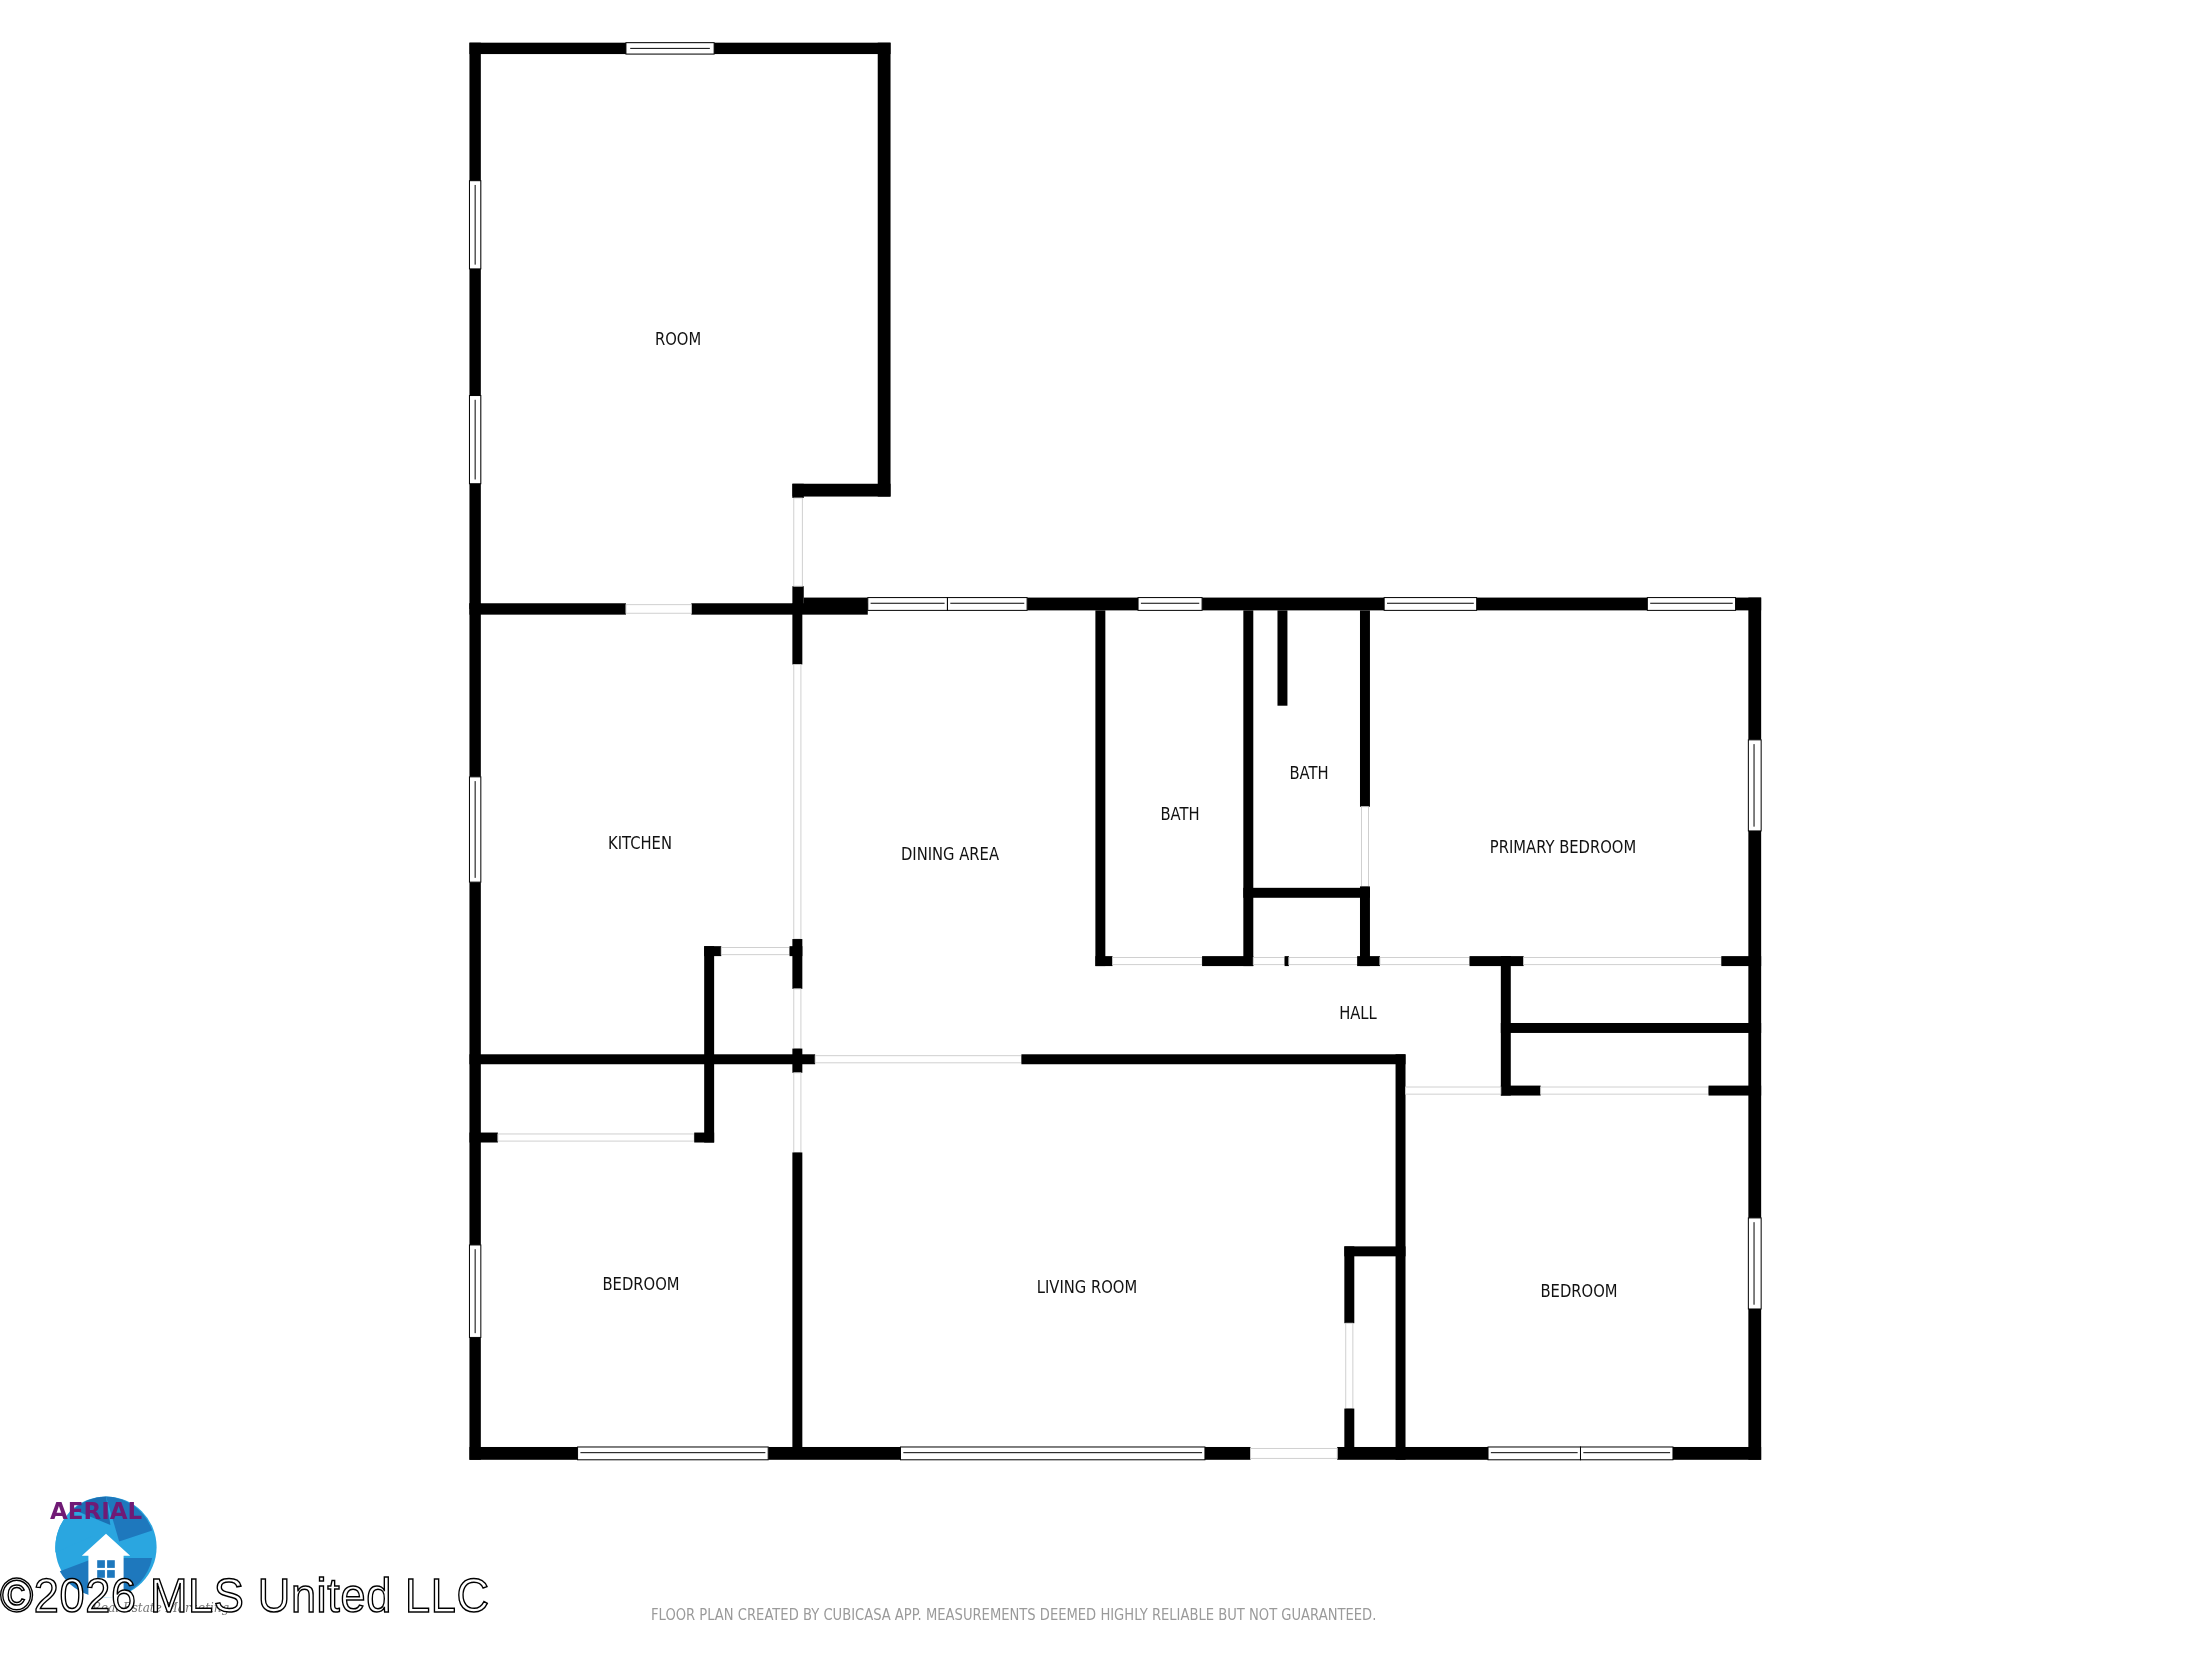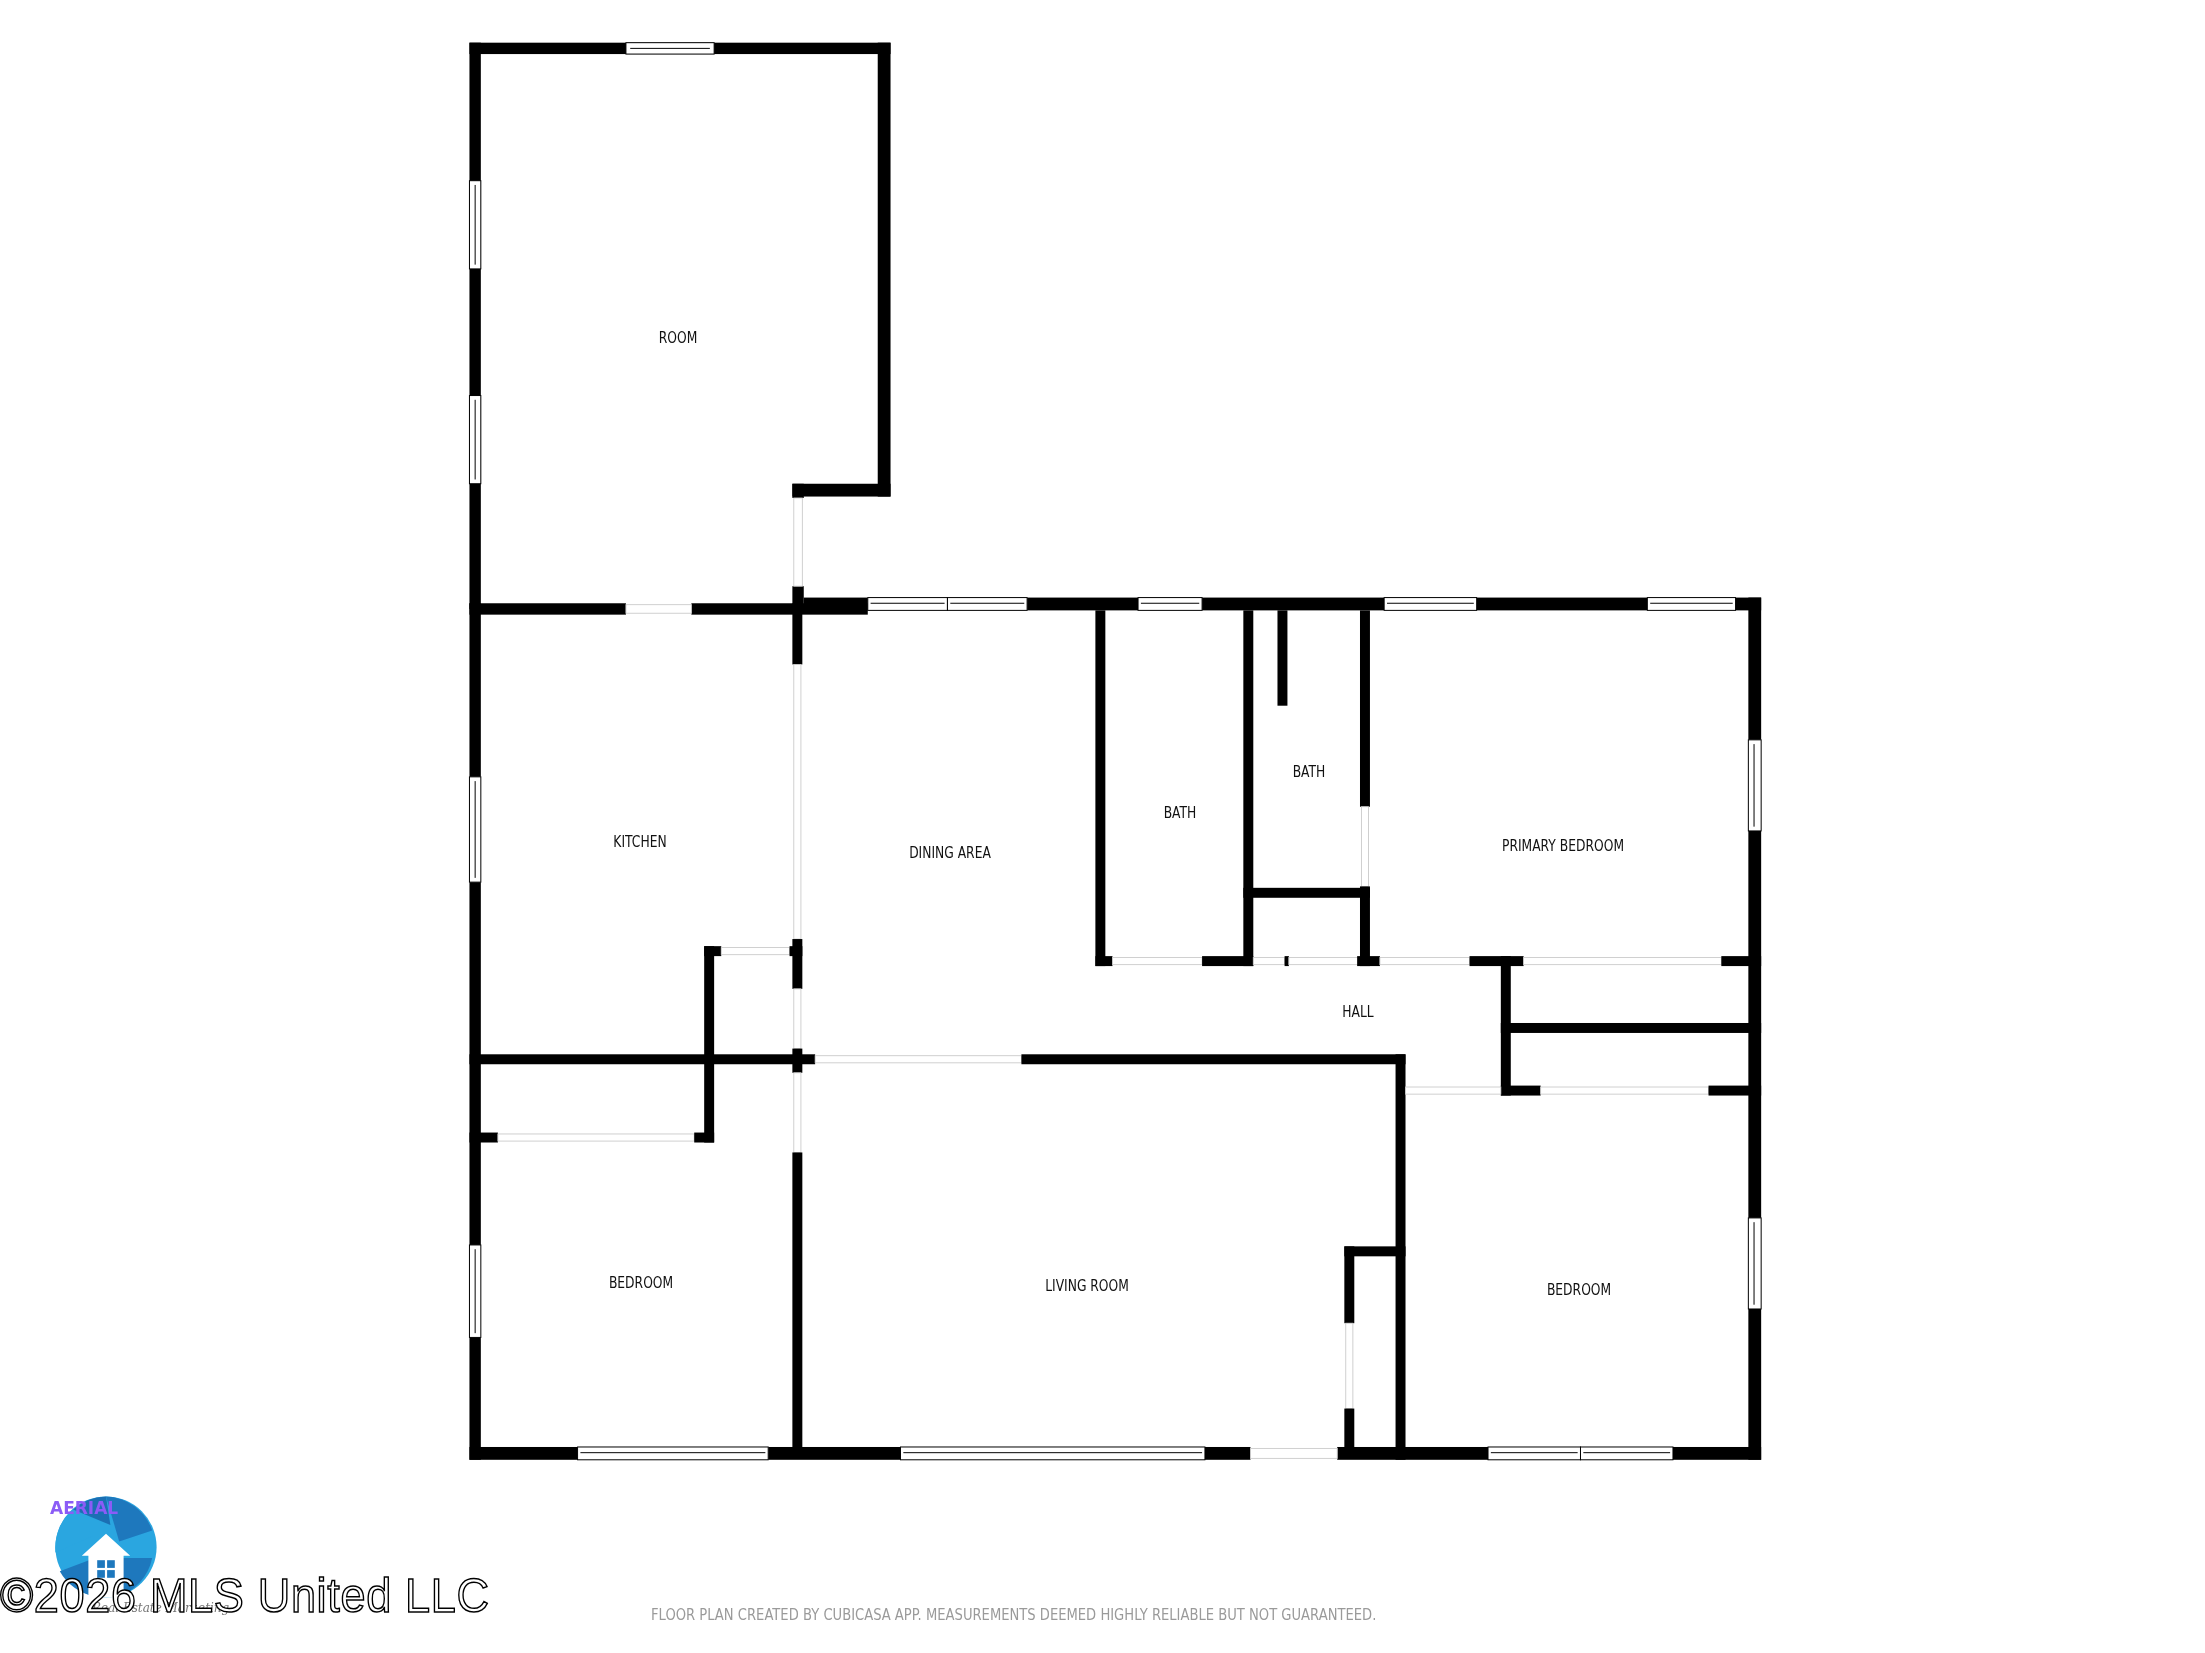--- a/index.html
+++ b/index.html
@@ -1,26 +1,26 @@
 <!DOCTYPE html>
 <html style="font-size:11.8px"><head>
 <meta charset="utf-8">
 <style>
   html, body { margin: 0; padding: 0; background: #ffffff; }
   body { width: 2205px; height: 1654px; position: relative; overflow: hidden; font-family: "Liberation Sans", sans-serif; }
   #plan { position: absolute; left: 0; top: 0; width: 2205px; height: 1654px; }
   .wall { fill: #000000; }
   .opening { fill: #ffffff; stroke: #c8c8c8; stroke-width: 0.6; }
   .window { fill: #ffffff; stroke: #000000; stroke-width: 0.7; }
-  .room-label { position: absolute; transform: translate(-50%, -50%); font-family: "DejaVu Sans", sans-serif; font-size: 15px; color: #111111; letter-spacing: 0px; white-space: nowrap; transform-origin: center; }
+  .room-label { position: absolute; transform: translate(-50%, -50%); font-family: "DejaVu Sans", sans-serif; font-size: 18px; color: #111111; letter-spacing: 0px; white-space: nowrap; transform-origin: center; }
   .room-label span { display: inline-block; transform: scaleX(0.82); }
   .footer-note { position: absolute; left: 651px; top: 1605px; font-family: "DejaVu Sans", sans-serif; font-size: 16px; color: #9a9a9a; white-space: nowrap; transform: scaleX(0.82); transform-origin: left center; }
   .watermark { position: absolute; left: 0px; top: 1567px; font-family: "Liberation Sans", sans-serif; font-size: 49px; color: #ffffff; -webkit-text-stroke: 1.5px #000000; white-space: nowrap; transform: scaleX(0.92); transform-origin: left center; letter-spacing: 0.7px; }
   .logo { position: absolute; left: 51px; top: 1492px; width: 110px; height: 110px; }
-  .logo-brand { position: absolute; left: 50px; top: 1498px; font-family: "DejaVu Sans", sans-serif; font-weight: bold; font-size: 17px; color: #8b5cf6; white-space: nowrap; }
+  .logo-brand { position: absolute; left: 50px; top: 1498px; font-family: "DejaVu Sans", sans-serif; font-weight: bold; font-size: 23px; color: #701a75; white-space: nowrap; }
   .logo-tagline { position: absolute; left: 92px; top: 1601px; font-family: "DejaVu Serif", serif; font-style: italic; font-size: 12px; color: #777777; white-space: nowrap; }
 </style>
 </head>
 <body>
 
 <svg id="plan" viewBox="0 0 1550 1162.5" preserveAspectRatio="none" xmlns="http://www.w3.org/2000/svg">
 
   <g>
     <rect class="wall" x="330" y="30" width="296" height="8"></rect>
     <rect class="wall" x="330" y="30" width="8" height="398"></rect>

